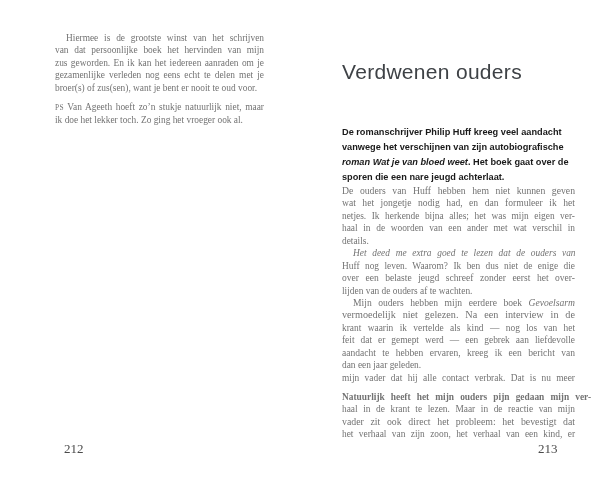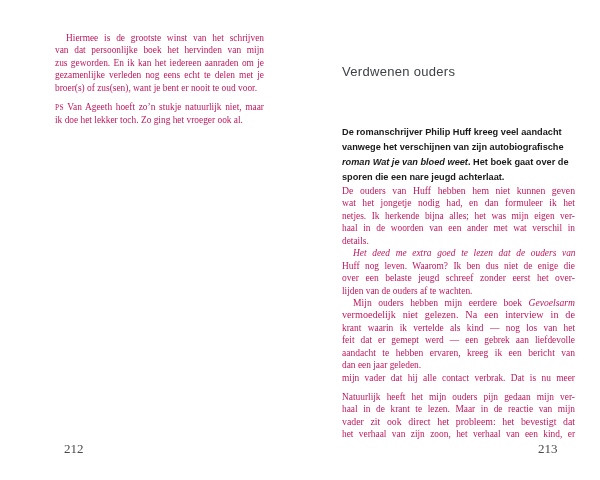--- a/index.html
+++ b/index.html
@@ -7,42 +7,42 @@
     width:600px;height:480px;overflow:hidden;position:relative;
     background:#ffffff;
     font-family:"Liberation Serif", serif;
   }
   .spread{position:absolute;inset:0;}
   .page{position:absolute;top:0;height:480px;}
   .page.left{left:0;width:300px;}
   .page.right{left:300px;width:300px;}
 
   
-  .serif-col{position:absolute;color:#be185d;}
+  .serif-col{position:absolute;color:#737373;}
   #left-body{left:55px;top:32px;width:209px;}
   #right-body{left:42px;top:185px;width:233px;} 
   .tline{
     height:12.45px;line-height:12.45px;font-size:9.4px;
     overflow:visible;white-space:nowrap;
   }
   .iline{
     height:14.9px;line-height:14.9px;
     font-family:"Liberation Sans", sans-serif;font-weight:bold;
     font-size:9.2px;color:#1a1a1a;white-space:nowrap;
   }
   .ln{display:inline-block;transform-origin:0 50%;white-space:pre;}
   .it{font-style:italic;}
   .sc{font-size:0.78em;letter-spacing:0.3px;}
   .pgap{height:7px;}
 
   
   .chapter-title{
     position:absolute;left:42px;top:62px;margin:0;
     font-family:"Liberation Sans", sans-serif;font-weight:400;
-    font-size:13px;line-height:19px;color:#3e4246;letter-spacing:0.3px;
+    font-size:21px;line-height:19px;color:#3e4246;letter-spacing:0.3px;
   }
   
   #intro{position:absolute;left:42px;top:125px;width:236px;}
 
   
   .pagenum{
     position:absolute;top:444px;font-size:13px;line-height:9px;color:#4a4a4a;
     font-family:"Liberation Serif", serif;
   }
   .left-num{left:64px;}
@@ -86,21 +86,21 @@
         <div class="tline"><span class="ln" style="word-spacing: 4px; transform: scaleX(1.01928);"><span>over een belaste jeugd schreef zonder eerst het over-</span></span></div>
         <div class="tline"><span class="ln"><span>lijden van de ouders af te wachten.</span></span></div>
         <div class="tline" style="padding-left: 11px;"><span class="ln" style="word-spacing: 4px; transform: scaleX(1.02459);"><span>Mijn ouders hebben mijn eerdere boek </span><span class="it">Gevoelsarm</span></span></div>
         <div class="tline"><span class="ln" style="word-spacing: 4px; transform: scaleX(1.0868);"><span>vermoedelijk niet gelezen. Na een interview in de</span></span></div>
         <div class="tline"><span class="ln" style="word-spacing: 4px; transform: scaleX(1.0037);"><span>krant waarin ik vertelde als kind — nog los van het</span></span></div>
         <div class="tline"><span class="ln" style="word-spacing: 3.70486px; transform: scaleX(1);"><span>feit dat er gemept werd — een gebrek aan liefdevolle</span></span></div>
         <div class="tline"><span class="ln" style="word-spacing: 4px; transform: scaleX(1.01733);"><span>aandacht te hebben ervaren, kreeg ik een bericht van</span></span></div>
         <div class="tline"><span class="ln"><span>dan een jaar geleden.</span></span></div>
         <div class="tline"><span class="ln" style="word-spacing: 3.07187px; transform: scaleX(1);"><span>mijn vader dat hij alle contact verbrak. Dat is nu meer</span></span></div>
         <div class="pgap"></div>
-        <div class="tline"><span class="ln" style="word-spacing: 3.76367px; transform: scaleX(1);"><span>Natuurlijk heeft het mijn ouders pijn gedaan mijn ver-</span></span></div>
+        <div class="tline"><span class="ln" style="word-spacing: 3.76367px; transform: scaleX(1); font-weight: bold;"><span>Natuurlijk heeft het mijn ouders pijn gedaan mijn ver-</span></span></div>
         <div class="tline"><span class="ln" style="word-spacing: 3.24432px; transform: scaleX(1);"><span>haal in de krant te lezen. Maar in de reactie van mijn</span></span></div>
         <div class="tline"><span class="ln" style="word-spacing: 4px; transform: scaleX(1.0469);"><span>vader zit ook direct het probleem: het bevestigt dat</span></span></div>
         <div class="tline"><span class="ln" style="word-spacing: 3.04844px; transform: scaleX(1);"><span>het verhaal van zijn zoon, het verhaal van een kind, er</span></span></div>
       </div>
     <div class="pagenum right-num">213</div>
   </section>
 
 </main>
 
 </body></html>

